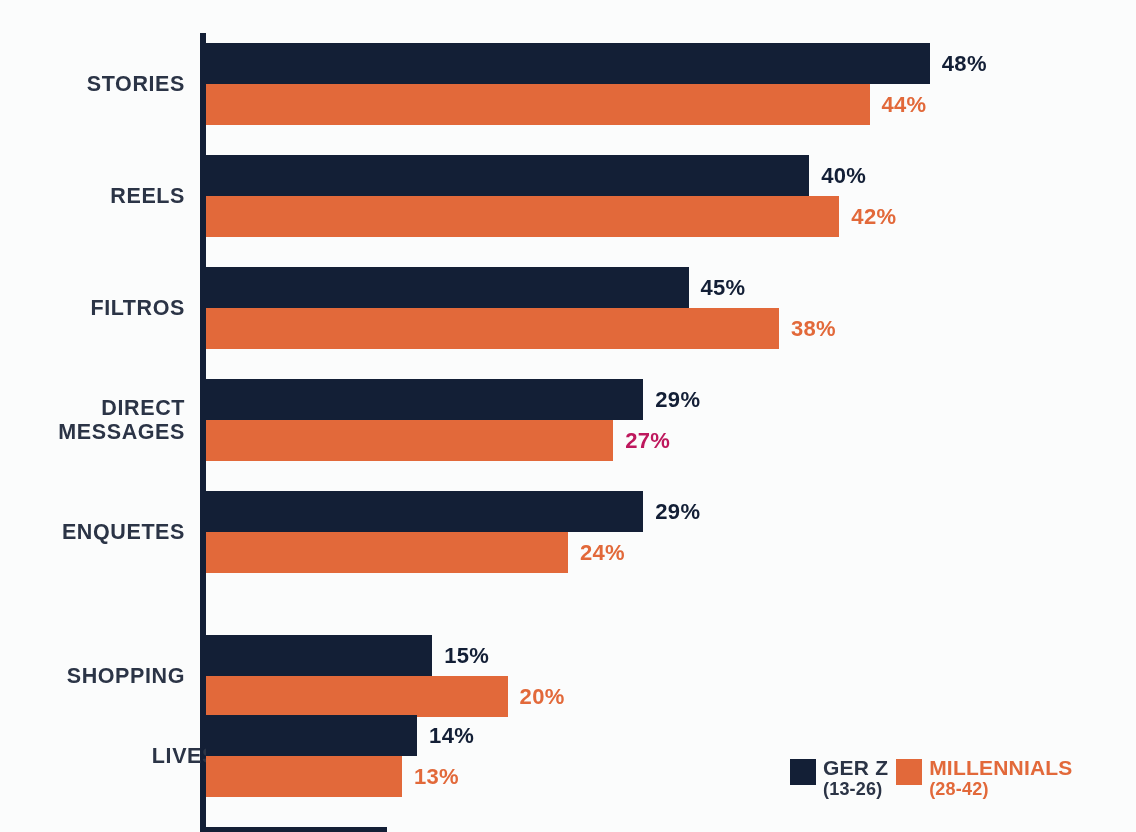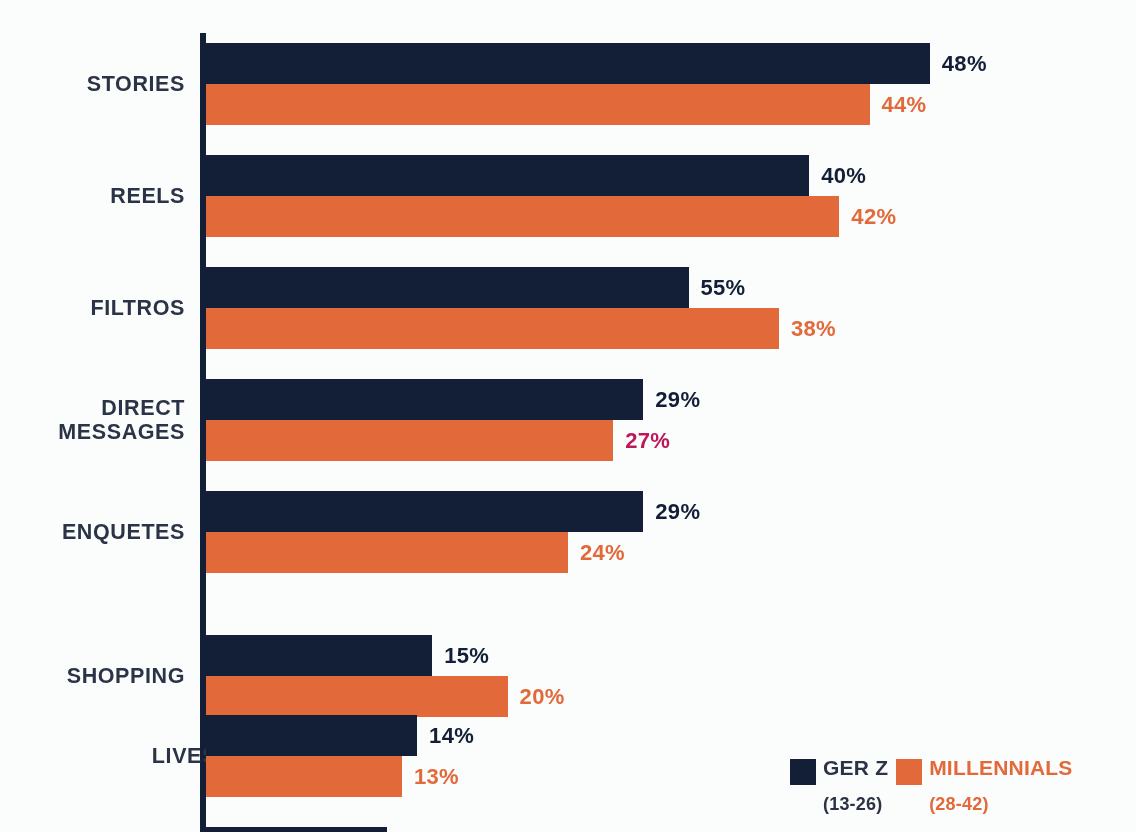--- a/index.html
+++ b/index.html
@@ -131,21 +131,21 @@
     font-size: 21px;
     font-weight: bold;
     letter-spacing: 0.2px;
     white-space: nowrap;
   }
   .legend-range {
     font-size: 18px;
     font-weight: bold;
     letter-spacing: 0.2px;
     white-space: nowrap;
-    margin-top: 17px;
+    margin-top: 2px;
   }
   .legend-item.genz .legend-name,
   .legend-item.genz .legend-range { color: #2b3446; }
   .legend-item.mill .legend-name,
   .legend-item.mill .legend-range { color: #e2693a; }
 </style>
 </head>
 <body>
 
 <div id="chart-root">
@@ -178,21 +178,21 @@
           <div class="bar mill" title="REELS — MILLENNIALS 42%" style="width: 633.36px; background: rgb(226, 105, 58);"></div>
           <span class="bar-value mill" style="left: 645.36px; color: rgb(226, 105, 58);">42%</span>
         </div>
       </div>
       <div class="category-group" style="top: 252px;">
         <div class="category-label">
           <span class="lbl-line">FILTROS</span>
         </div>
         <div class="bar-track genz">
           <div class="bar genz" title="FILTROS — GER Z 32%" style="width: 482.56px; background: rgb(19, 31, 54);"></div>
-          <span class="bar-value genz" style="left: 494.56px; color: rgb(19, 31, 54);">55%</span>
+          <span class="bar-value genz" style="left: 494.56px; color: rgb(19, 31, 54);">45%</span>
         </div>
         <div class="bar-track mill">
           <div class="bar mill" title="FILTROS — MILLENNIALS 38%" style="width: 573.04px; background: rgb(226, 105, 58);"></div>
           <span class="bar-value mill" style="left: 585.04px; color: rgb(226, 105, 58);">38%</span>
         </div>
       </div>
       <div class="category-group" style="top: 364px; text-decoration: underline;">
         <div class="category-label">
           <span class="lbl-line">DIRECT</span>
           <span class="lbl-line">MESSAGES</span>

